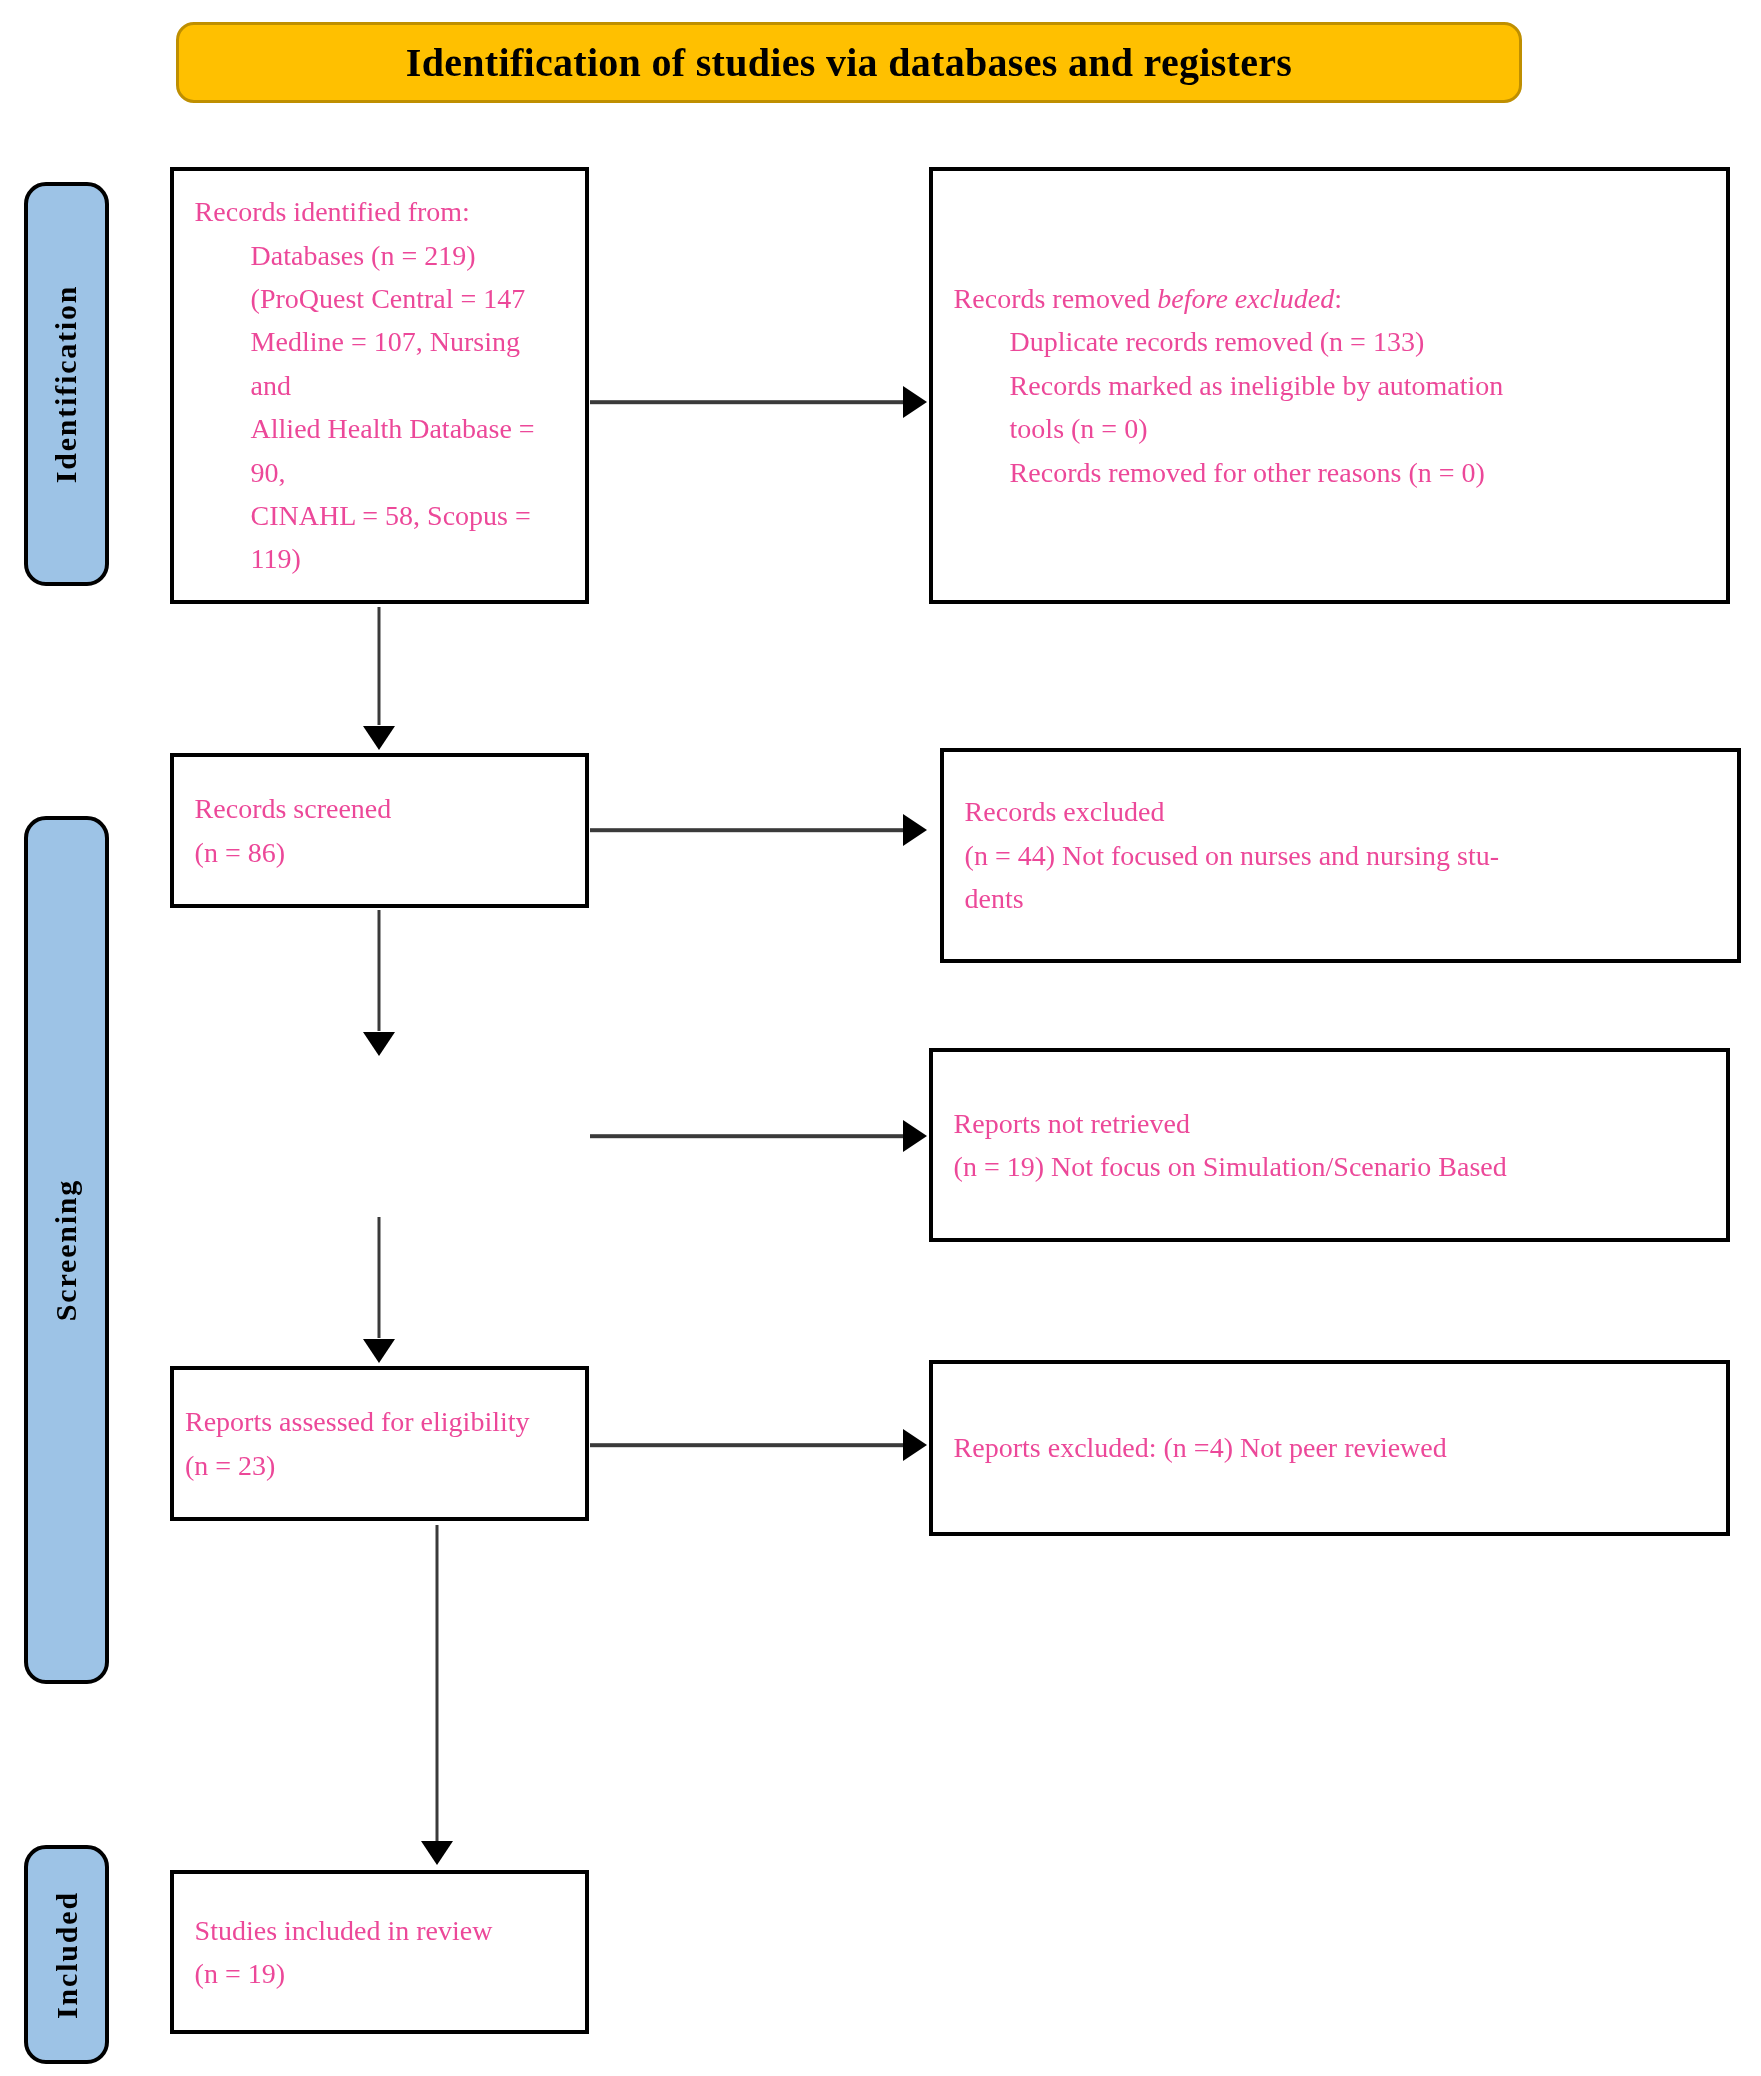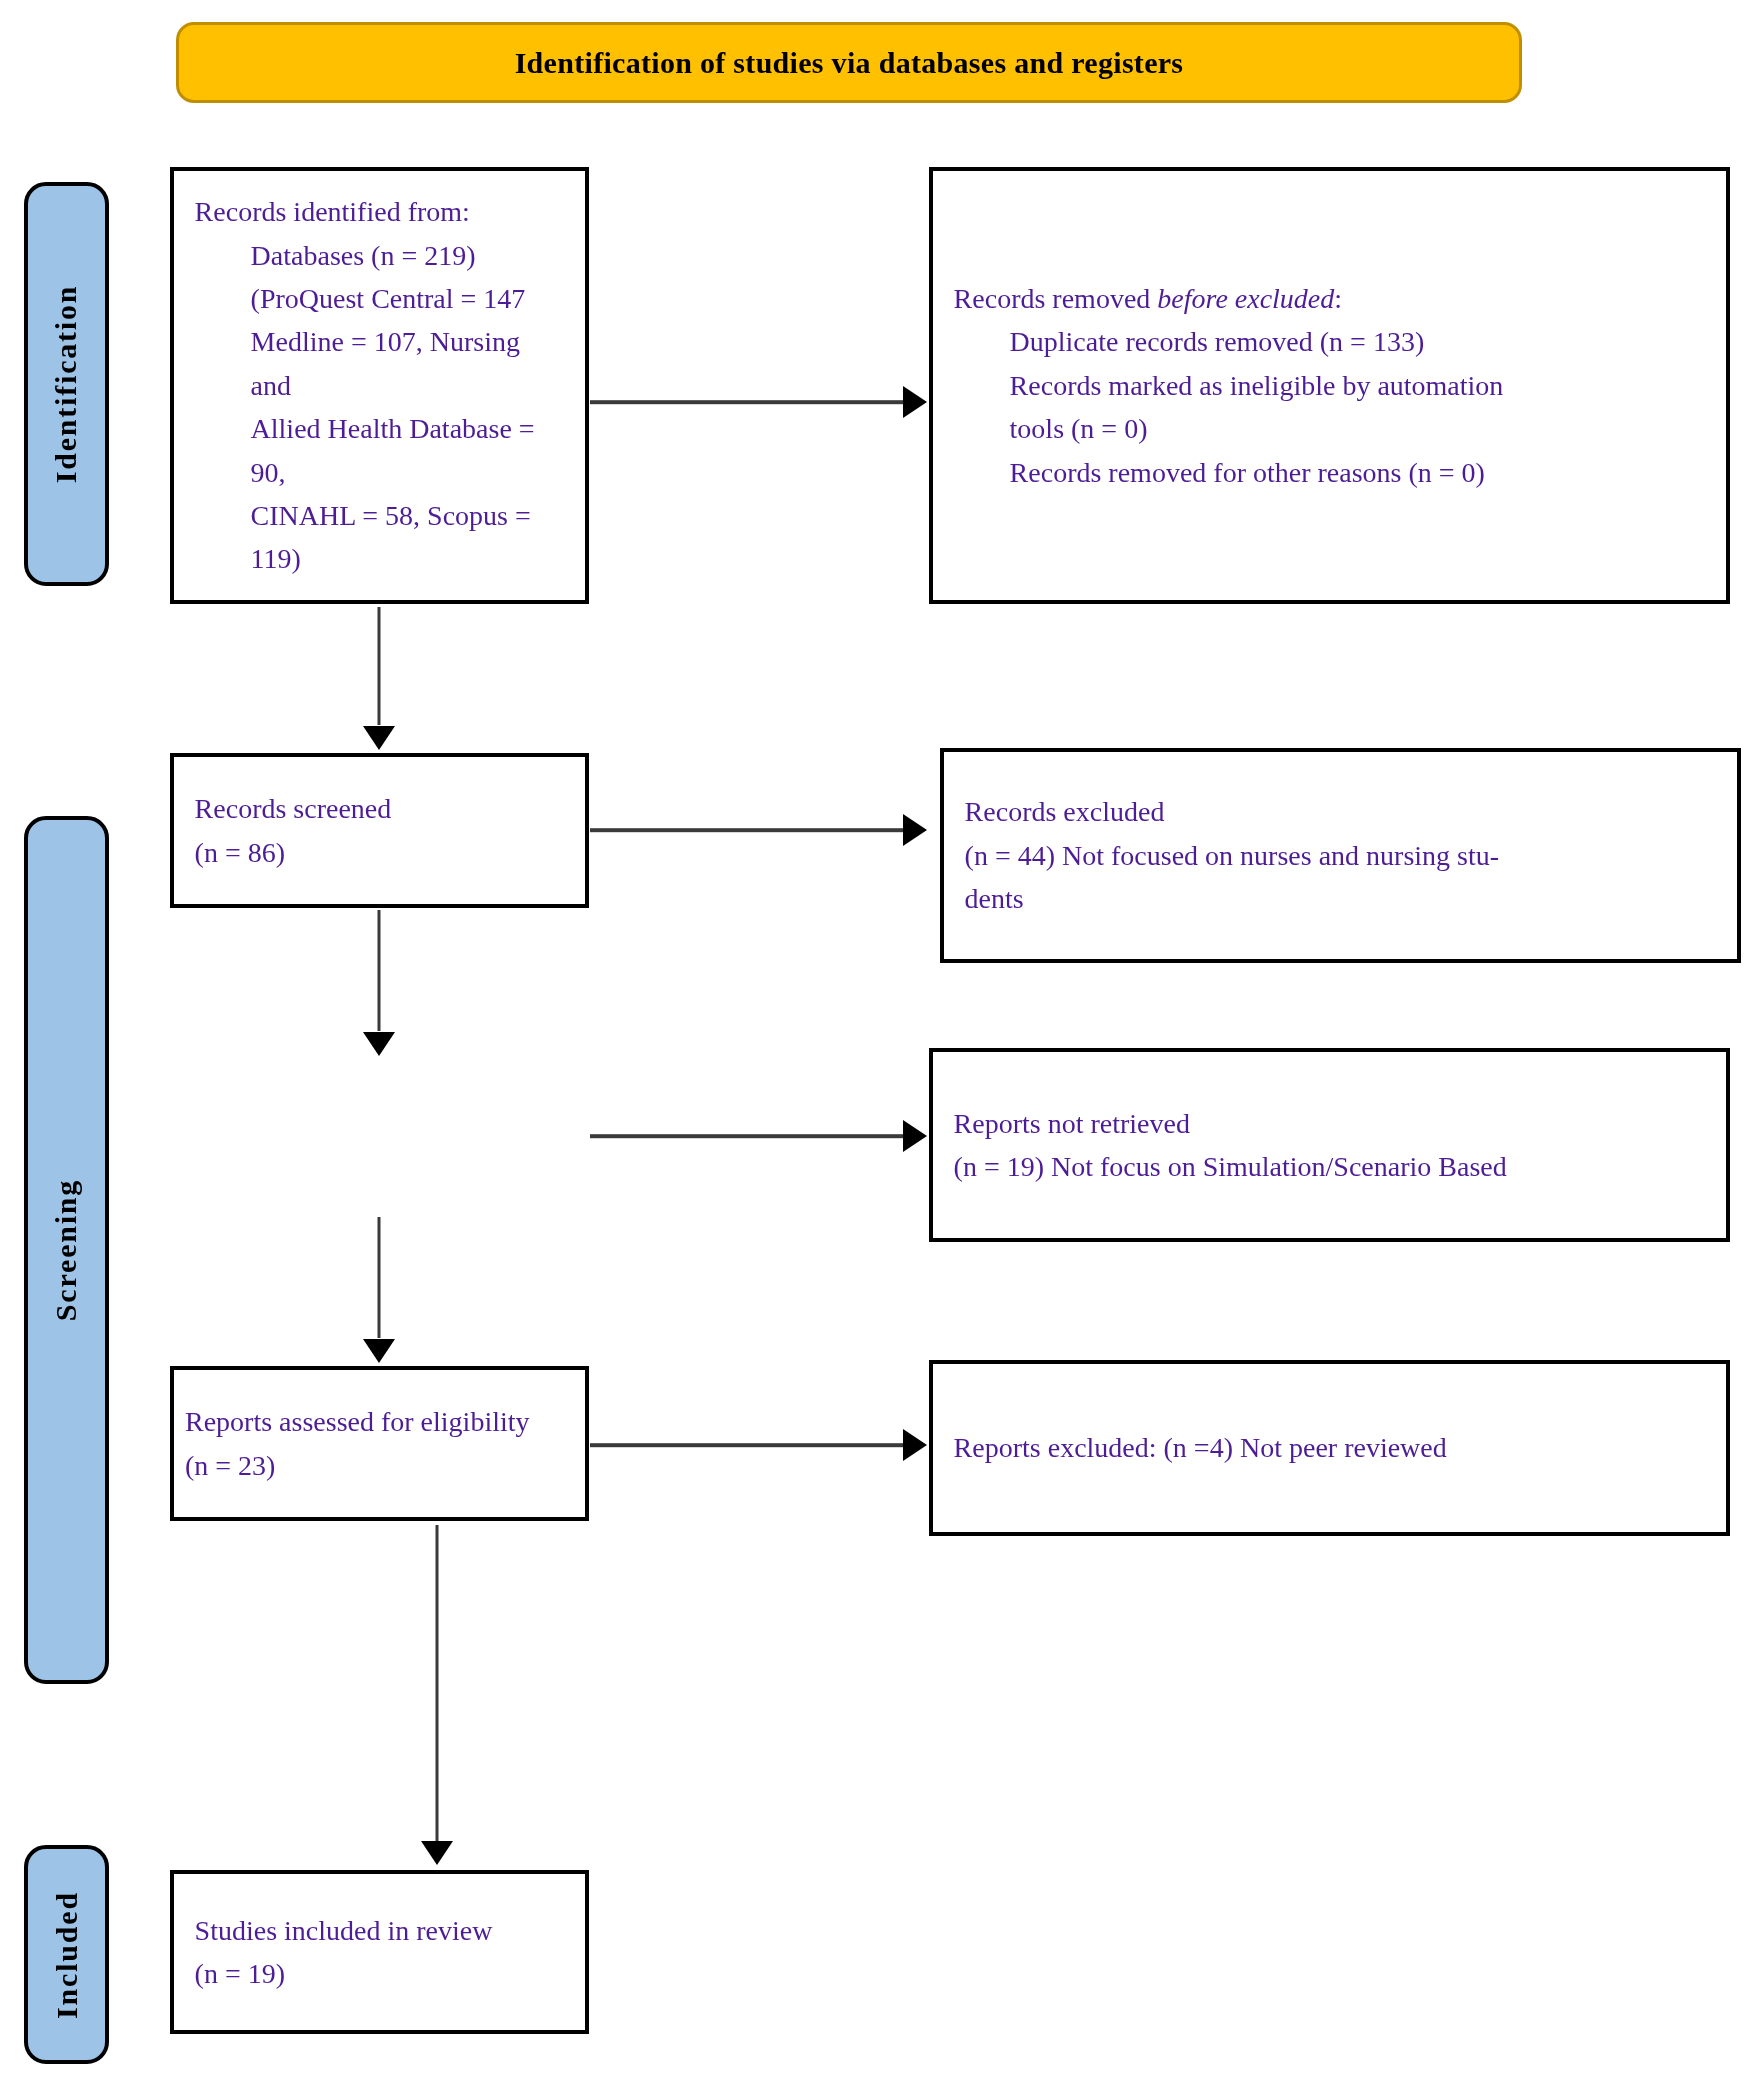--- a/index.html
+++ b/index.html
@@ -27,21 +27,21 @@
     height: 81px;
     background: #FFC000;
     border: 3.6px solid #BF8F00;
     border-radius: 18px;
     box-sizing: border-box;
     display: flex;
     align-items: center;
     justify-content: center;
   }
   .header-banner .title {
-    font-size: 30px;
+    font-size: 40px;
     font-weight: bold;
     color: #000000;
     letter-spacing: 0.3px;
     white-space: nowrap;
   }
 
   
   .stage-pill {
     position: absolute;
     background: #9DC3E6;
@@ -71,21 +71,21 @@
     border: 4.2px solid #000000;
     box-sizing: border-box;
     display: flex;
     flex-direction: column;
     justify-content: center;
     padding: 16px 20.6px;
   }
   .box .line {
     font-size: 28px;
     line-height: 1.55;
-    color: #4c1d95;
+    color: #ec4899;
   }
   .box .line.indent { padding-left: 56px; }
   .box .line em { font-style: italic; }
 
   
   #box-identified   { left: 170px; top: 167px;  width: 419px;  height: 437px; }
   #box-screened     { left: 170px; top: 753px; width: 419px;  height: 155px; }
   #box-sought       { left: 170px; top: 1059px; width: 419px;  height: 155px; }
   #box-assessed     { left: 170px; top: 1366px; width: 419px;  height: 155px; padding-left: 11px; }
   #box-included     { left: 170px; top: 1870px; width: 419px;  height: 164px; }

